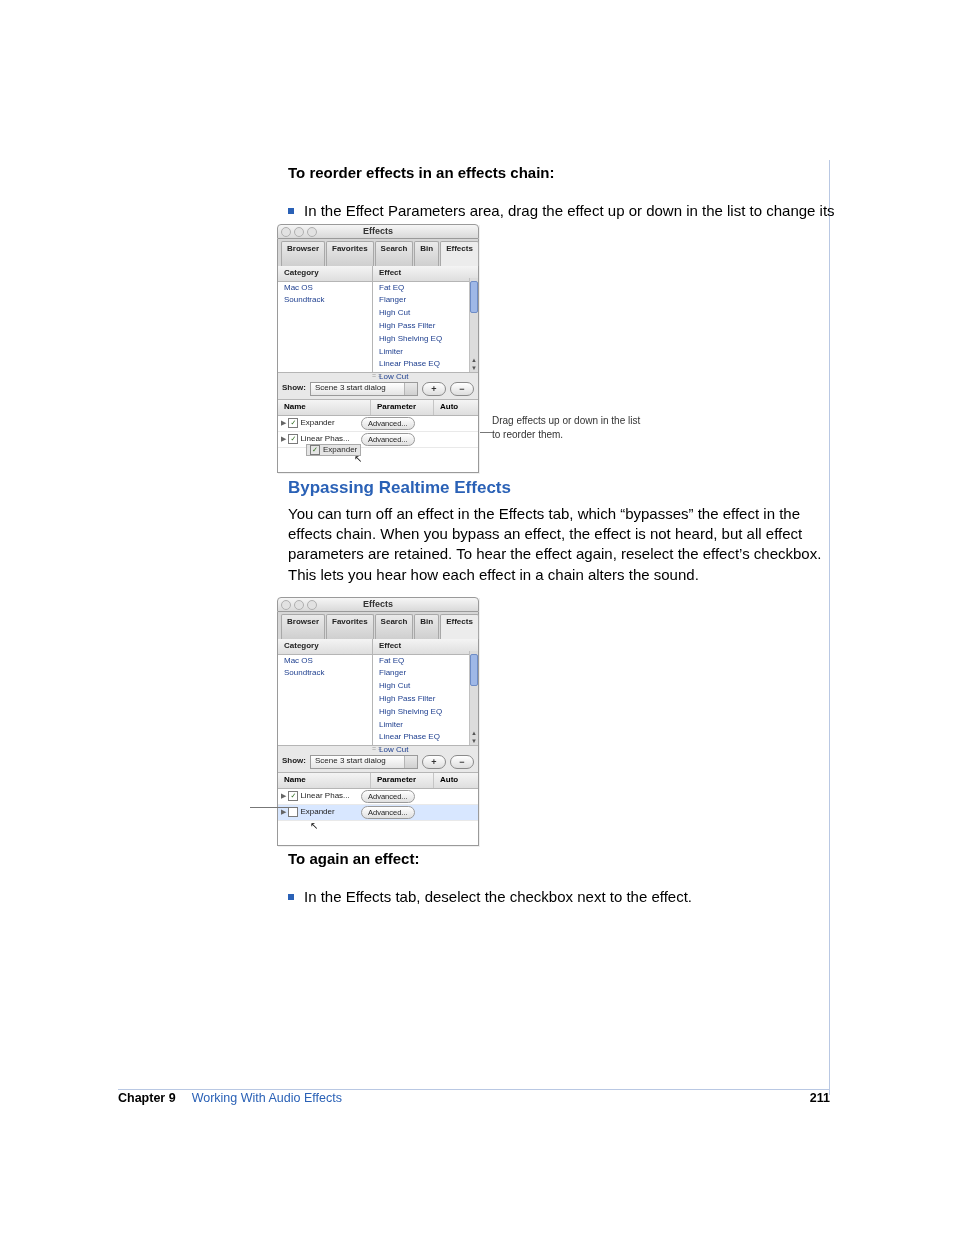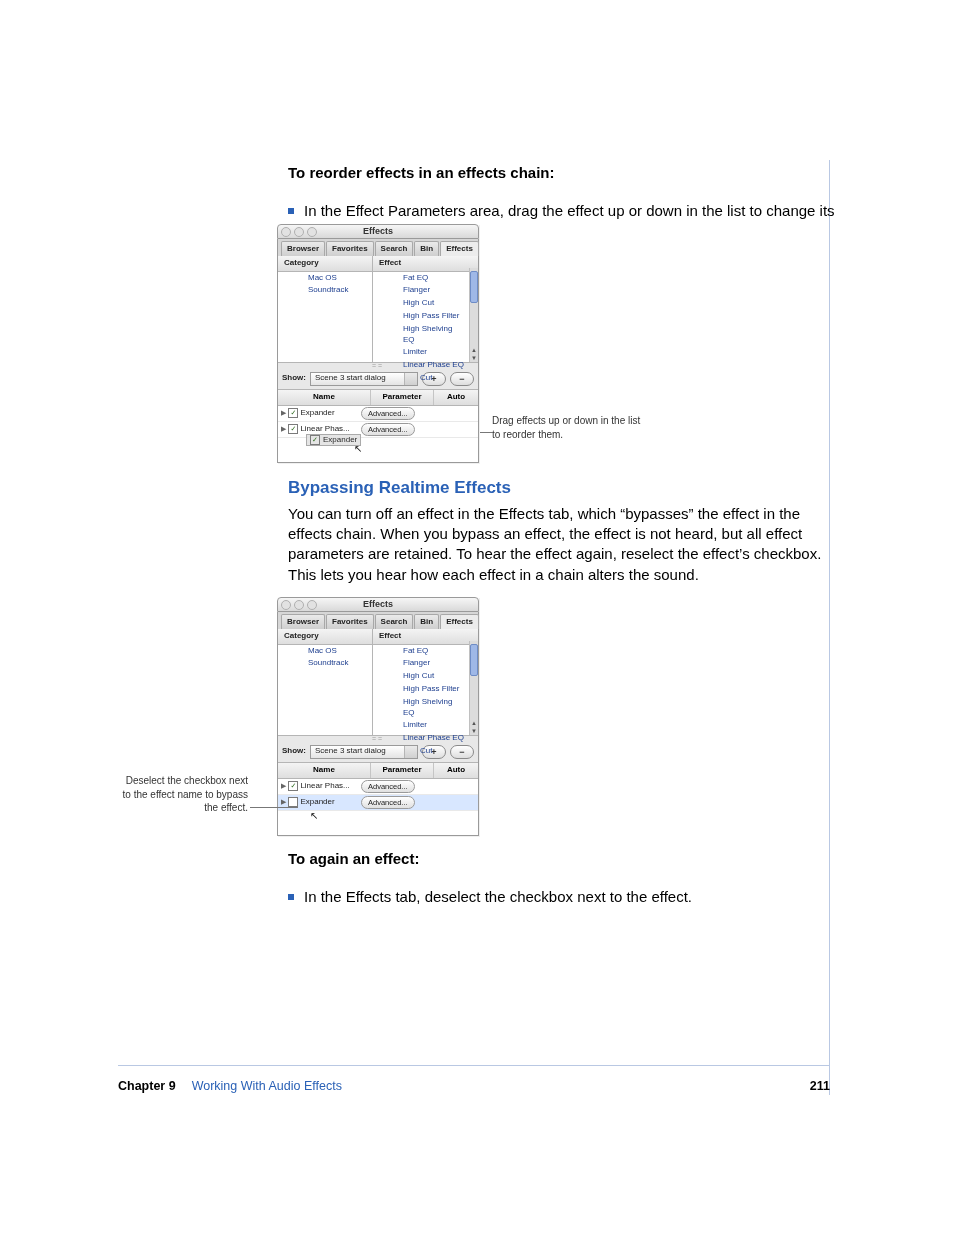--- a/index.html
+++ b/index.html
@@ -92,21 +92,21 @@
     display: flex;
     gap: 1px;
     background: #d7d7d7;
     border-left: 1px solid #9a9a9a;
     border-right: 1px solid #9a9a9a;
     padding: 2px 3px 0 3px;
     font-size: 8px;
     font-weight: 700;
   }
   .tab {
-    padding: 2px 5px 1px;
+    padding: 2px 5px 11px;
     background: linear-gradient(#eaeaea, #cfcfcf);
     border: 1px solid #a8a8a8;
     border-bottom: none;
     color: #222;
     border-radius: 2px 2px 0 0;
   }
   .tab.active {
     background: #ececec;
   }
   .panel {
@@ -128,21 +128,20 @@
   .col-head {
     background: linear-gradient(#f4f4f4, #dedede);
     border-bottom: 1px solid #b5b5b5;
     padding: 2px 6px;
     font-weight: 700;
     color: #222;
   }
   .col-body div {
     padding: 1px 6px;
     color: #1e3f8f;
-    margin-left: 24px;
   }
   .scroll { position: absolute; right: 0; top: 12px; bottom: 0; width: 8px; background: #dcdcdc; border-left: 1px solid #c0c0c0; }
   .scroll .thumb { position: absolute; left: 0; right: 0; top: 3px; height: 30px; background: #9fb8e7; border: 1px solid #6e8cc6; border-radius: 2px; }
   .scroll .arrows { position: absolute; right: 0; left: 0; bottom: 0; height: 16px; }
   .scroll .arrows div { height: 8px; display: flex; align-items: center; justify-content: center; color: #555; font-size: 6px; }
   .drag-handle { height: 6px; display:flex; align-items:center; justify-content:center; color:#999; font-size:7px; letter-spacing:2px; background:#e8e8e8; }
 
   .show-row {
     display: flex;
     align-items: center;
@@ -180,21 +179,21 @@
     display: flex; align-items:center; justify-content:center;
     font-size: 9px; color:#333; font-weight:700;
   }
 
   .params-head {
     display: flex;
     background: linear-gradient(#f4f4f4, #dedede);
     border-bottom: 1px solid #b5b5b5;
     font-weight: 700;
   }
-  .params-head div { padding: 2px 6px; text-align: center; }
+  .params-head div { padding: 2px 6px; }
   .ph-name { width: 80px; border-right: 1px solid #c5c5c5; }
   .ph-param { flex: 1; border-right: 1px solid #c5c5c5; }
   .ph-auto { width: 32px; }
   .prow {
     display: flex;
     align-items: center;
     border-bottom: 1px solid #e9e9e9;
     background: #fff;
   }
   .prow .pn { width: 80px; display:flex; align-items:center; gap:2px; padding: 1px 3px; box-sizing:border-box; color:#222; }
@@ -226,23 +225,23 @@
     position:absolute;
     font-size: 10px;
     color:#000;
   }
 
   
   .footer {
     position: absolute;
     left: 118px;
     right: 124px;
-    bottom: 140px;
+    bottom: 128px;
     border-top: 1px solid #b9c8e3;
-    padding-top: 12px;
+    padding-top: 0;
     display: flex;
     align-items: baseline;
     font-size: 12.5px;
   }
   .footer .ch { font-weight: 700; }
   .footer .title { color: #2a61b6; margin-left: 16px; }
   .footer .pg { margin-left: auto; font-weight: 700; }
 </style>
 </head>
 <body>
@@ -430,21 +429,20 @@
               <span>Expander</span>
             </div>
           <div class="pp"><span class="advbtn">Advanced...</span></div>
           <div class="pa"></div>
         </div>
         <div class="cursor" style="left:32px; top:30px;">↖</div>
       </div>
     </div>
   </div>
 
-  <div class="callout lefttxt" style="left:118px; top:774px; width:130px;">Deselect the checkbox next to the effect name to bypass the effect.</div>
   <div class="callout-line" style="left:250px; top:807px; width:48px; height:1px;"></div>
 
   <div class="body-text" style="top:849px;">
     <div class="heading-bold">To again an effect:</div>
     <div class="bullet-row">
       <div class="sq"></div>
       <div>In the Effects tab, deselect the checkbox next to the effect.</div>
     </div>
   </div>
 

